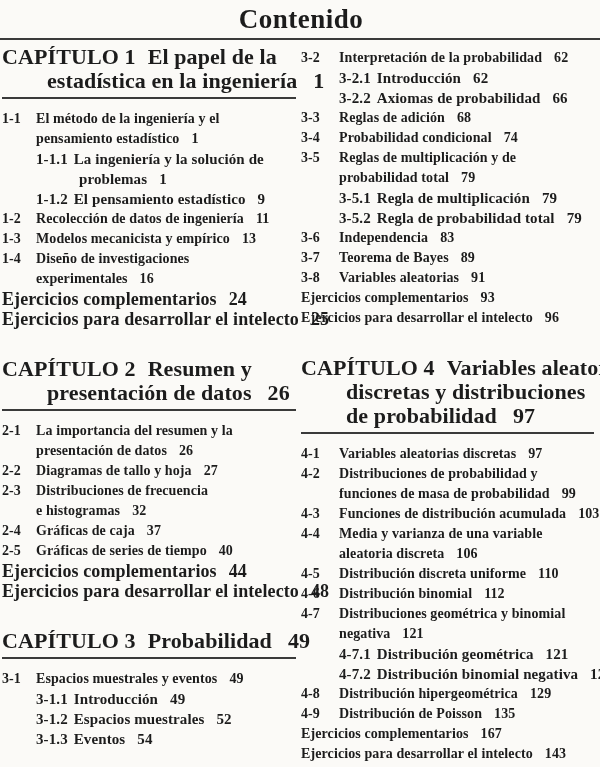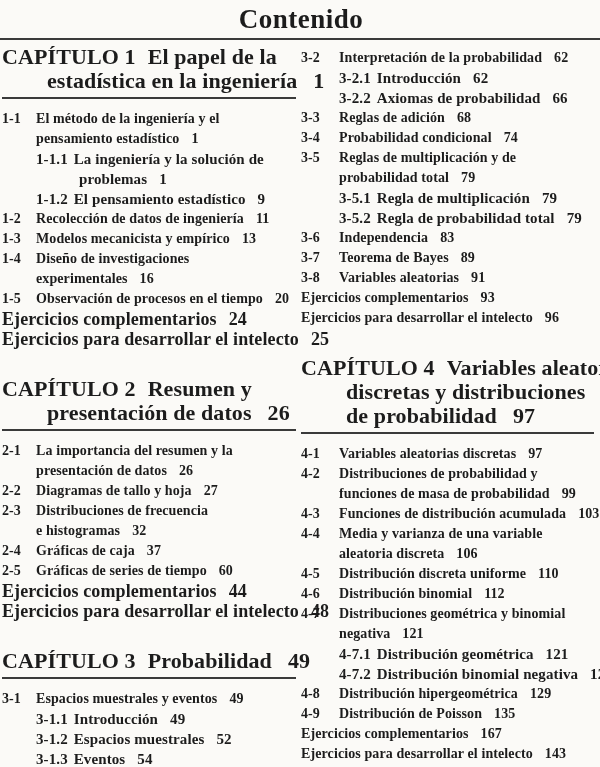--- a/index.html
+++ b/index.html
@@ -95,23 +95,20 @@
       <div class="block entry">
         <div class="line first"><span class="num">1-2</span>Recolección de datos de ingeniería<span class="pg">11</span></div>
       </div>
       <div class="block entry">
         <div class="line first"><span class="num">1-3</span>Modelos mecanicista y empírico<span class="pg">13</span></div>
       </div>
       <div class="block entry">
         <div class="line first"><span class="num">1-4</span>Diseño de investigaciones</div>
         <div class="line cont">experimentales<span class="pg">16</span></div>
       </div>
-      <div class="block entry">
-        <div class="line first"><span class="num">1-5</span>Observación de procesos en el tiempo<span class="pg">20</span></div>
-      </div>
       <div class="block plain">
         <div class="line first">Ejercicios complementarios<span class="pg">24</span></div>
       </div>
       <div class="block plain">
         <div class="line first">Ejercicios para desarrollar el intelecto<span class="pg">25</span></div>
       </div>
       <div class="block chapter">
         <div class="line first"><span class="chap-label">CAPÍTULO 2</span>Resumen y</div>
         <div class="line cont">presentación de datos<span class="pg">26</span></div>
       </div>
@@ -123,21 +120,21 @@
         <div class="line first"><span class="num">2-2</span>Diagramas de tallo y hoja<span class="pg">27</span></div>
       </div>
       <div class="block entry">
         <div class="line first"><span class="num">2-3</span>Distribuciones de frecuencia</div>
         <div class="line cont">e histogramas<span class="pg">32</span></div>
       </div>
       <div class="block entry">
         <div class="line first"><span class="num">2-4</span>Gráficas de caja<span class="pg">37</span></div>
       </div>
       <div class="block entry">
-        <div class="line first"><span class="num">2-5</span>Gráficas de series de tiempo<span class="pg">60</span></div>
+        <div class="line first"><span class="num">2-5</span>Gráficas de series de tiempo<span class="pg">40</span></div>
       </div>
       <div class="block plain">
         <div class="line first">Ejercicios complementarios<span class="pg">44</span></div>
       </div>
       <div class="block plain">
         <div class="line first">Ejercicios para desarrollar el intelecto<span class="pg">48</span></div>
       </div>
       <div class="block chapter">
         <div class="line first"><span class="chap-label">CAPÍTULO 3</span>Probabilidad<span class="pg">49</span></div>
       </div>

